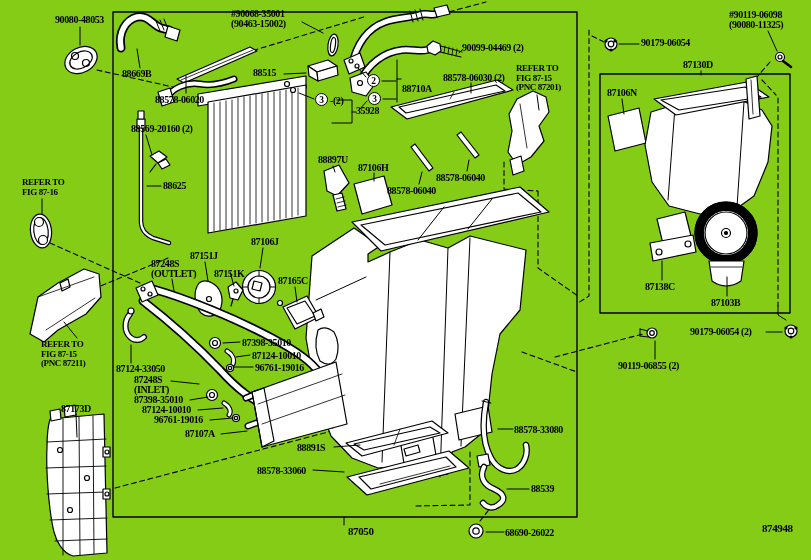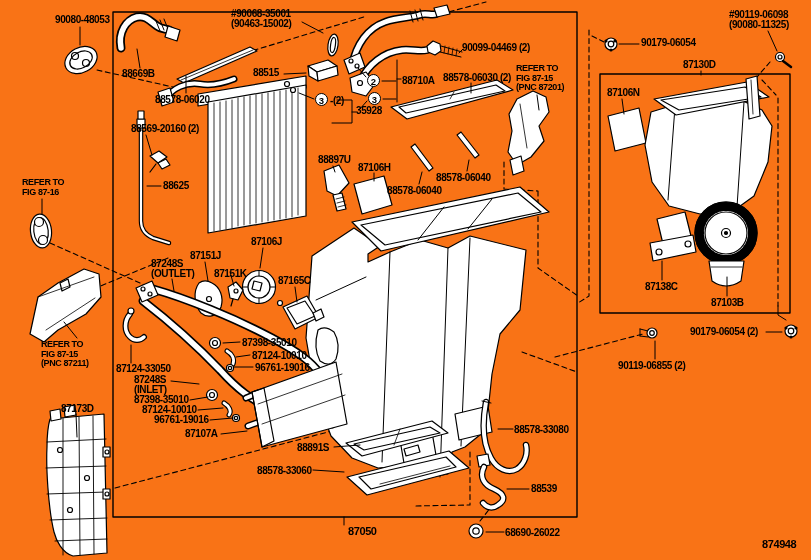--- a/index.html
+++ b/index.html
@@ -1,18 +1,18 @@
 <!DOCTYPE html>
 <html><head>
 <meta charset="utf-8">
 <style>
   html,body{margin:0;padding:0;background:#ffffff;}
   .stage{
-    position:relative;width:811px;height:560px;background:#f97316;overflow:hidden;
-    font-family:Liberation Sans, sans-serif;
+    position:relative;width:811px;height:560px;background:#84cc16;overflow:hidden;
+    font-family:Liberation Serif, serif;
   }
   .art{position:absolute;left:0;top:0;}
   .lbl{
     position:absolute;color:#000;font-weight:bold;font-size:10px;line-height:10px;
     letter-spacing:-0.4px;white-space:pre-line;
   }
   .lbl.sm{font-size:9px;line-height:9.5px;}
   .lbl.lg{font-size:11px;line-height:11px;}
   .callout{
     position:absolute;width:13px;height:13px;border:1.4px solid #000;border-radius:50%;
@@ -336,21 +336,21 @@
 
 <div class="lbl" style="left:55px;top:15px">90080-48053</div>
 <div class="lbl" style="left:122px;top:69px">88669B</div>
 <div class="lbl" style="left:231px;top:9px">#90068-35001
 (90463-15002)</div>
 <div class="lbl" style="left:253px;top:68px">88515</div>
 <div class="lbl" style="left:155px;top:95px">88578-06020</div>
 <div class="lbl" style="left:131px;top:124px">88569-20160 (2)</div>
 <div class="lbl" style="left:163px;top:181px">88625</div>
 <div class="lbl" style="left:356px;top:106px">35928</div>
-<div class="lbl" style="left:402px;top:76px">88710A</div>
+<div class="lbl" style="left:402px;top:84px">88710A</div>
 <div class="lbl" style="left:462px;top:43px">90099-04469 (2)</div>
 <div class="lbl" style="left:443px;top:73px">88578-06030 (2)</div>
 <div class="lbl sm" style="left:516px;top:64px">REFER TO
 FIG 87-15
 (PNC 87201)</div>
 <div class="lbl" style="left:729px;top:10px">#90119-06098
 (90080-11325)</div>
 <div class="lbl" style="left:641px;top:38px">90179-06054</div>
 <div class="lbl" style="left:683px;top:60px">87130D</div>
 <div class="lbl" style="left:607px;top:88px">87106N</div>
@@ -383,20 +383,20 @@
 <div class="lbl" style="left:297px;top:443px">88891S</div>
 <div class="lbl" style="left:257px;top:466px">88578-33060</div>
 <div class="lbl lg" style="left:348px;top:526px">87050</div>
 <div class="lbl" style="left:514px;top:425px">88578-33080</div>
 <div class="lbl" style="left:531px;top:484px">88539</div>
 <div class="lbl" style="left:505px;top:528px">68690-26022</div>
 <div class="lbl" style="left:645px;top:282px">87138C</div>
 <div class="lbl" style="left:711px;top:298px">87103B</div>
 <div class="lbl" style="left:690px;top:327px">90179-06054 (2)</div>
 <div class="lbl" style="left:618px;top:361px">90119-06855 (2)</div>
-<div class="lbl lg" style="left:762px;top:539px">874948</div>
+<div class="lbl lg" style="left:762px;top:523px">874948</div>
 
 <div class="callout" style="left:367px;top:74px">2</div>
 <div class="callout" style="left:368px;top:92px">3</div>
 <div class="callout" style="left:315px;top:93px">3</div>
 <div class="lbl" style="left:330px;top:96px">-(2)</div>
 
 </div>
 
 </body></html>

